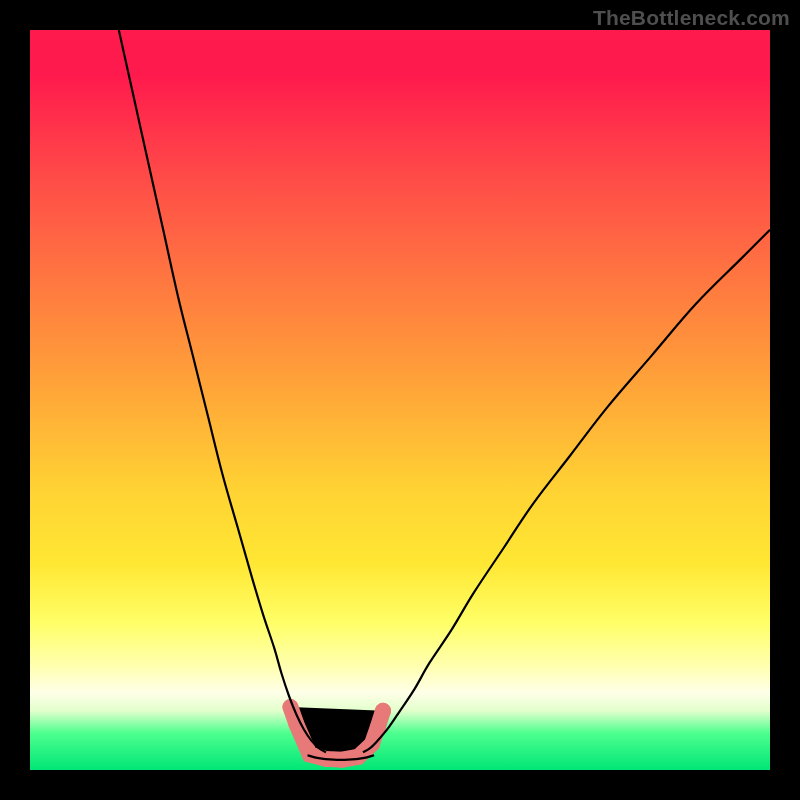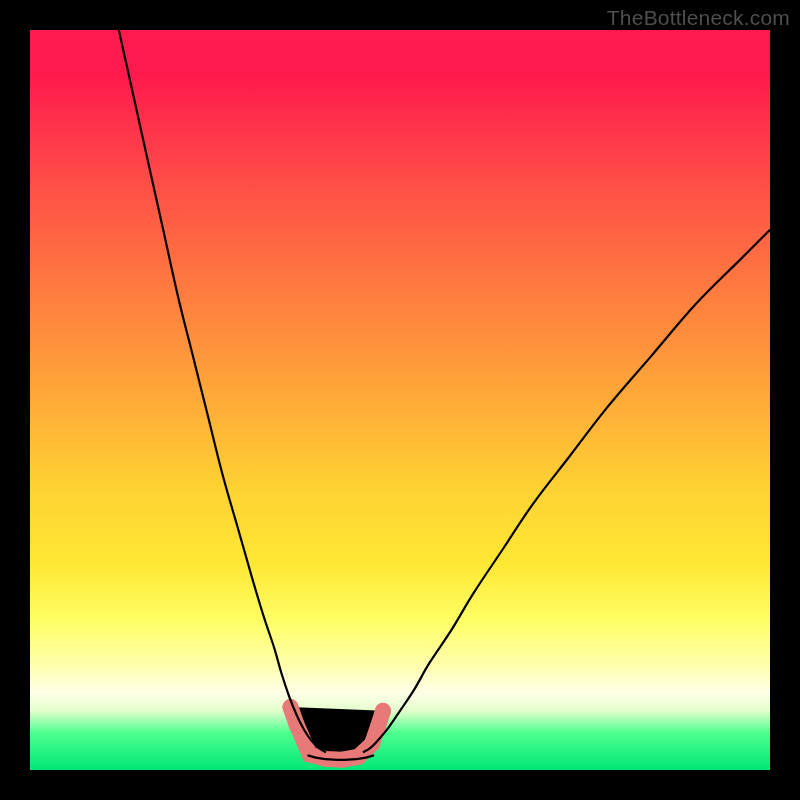--- a/index.html
+++ b/index.html
@@ -26,21 +26,21 @@
     width: 740px;
     height: 740px;
     
   }
   .watermark {
     position: absolute;
     top: 6px;
     right: 10px;
     color: #4f4f4f;
     font-size: 21px;
-    font-weight: 400;
+    font-weight: 700;
     letter-spacing: 0.2px;
   }
   svg.curve {
     position: absolute;
     left: 30px;
     top: 30px;
     width: 740px;
     height: 740px;
     overflow: visible;
   }

